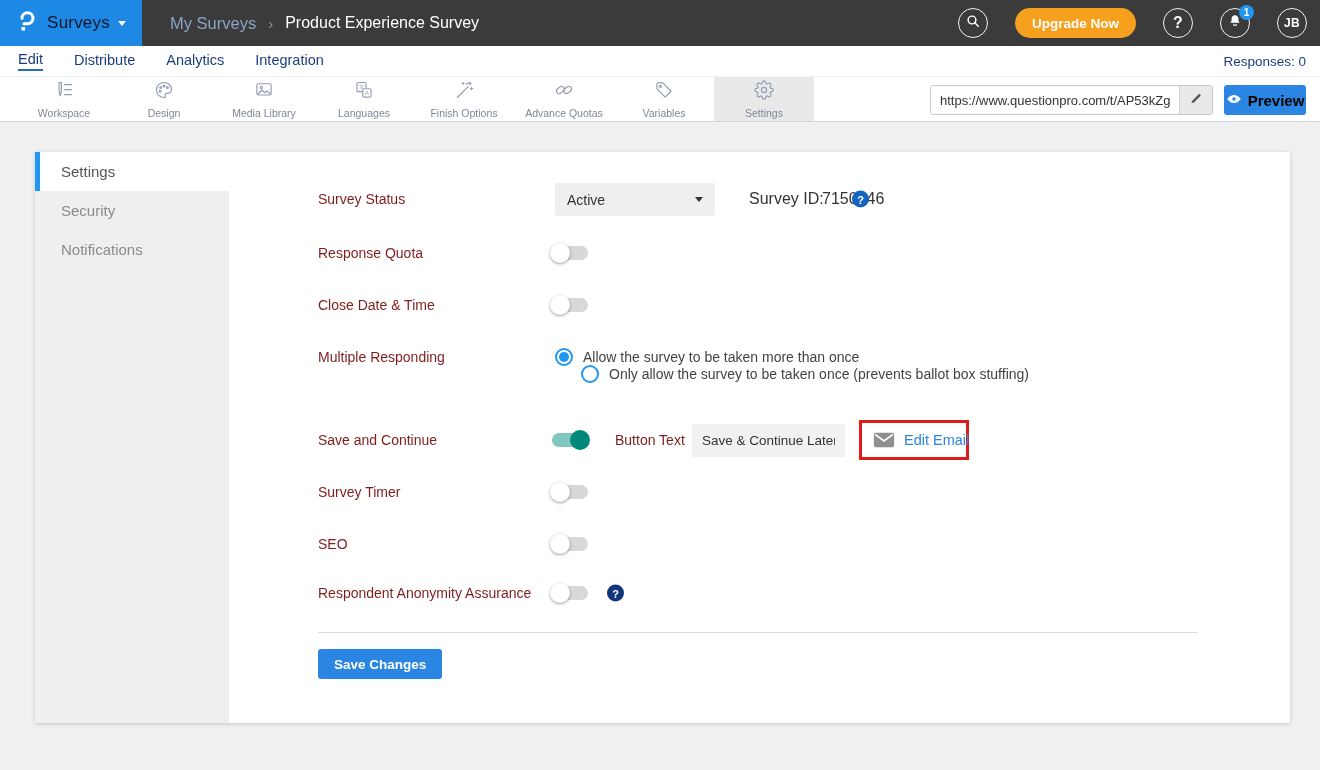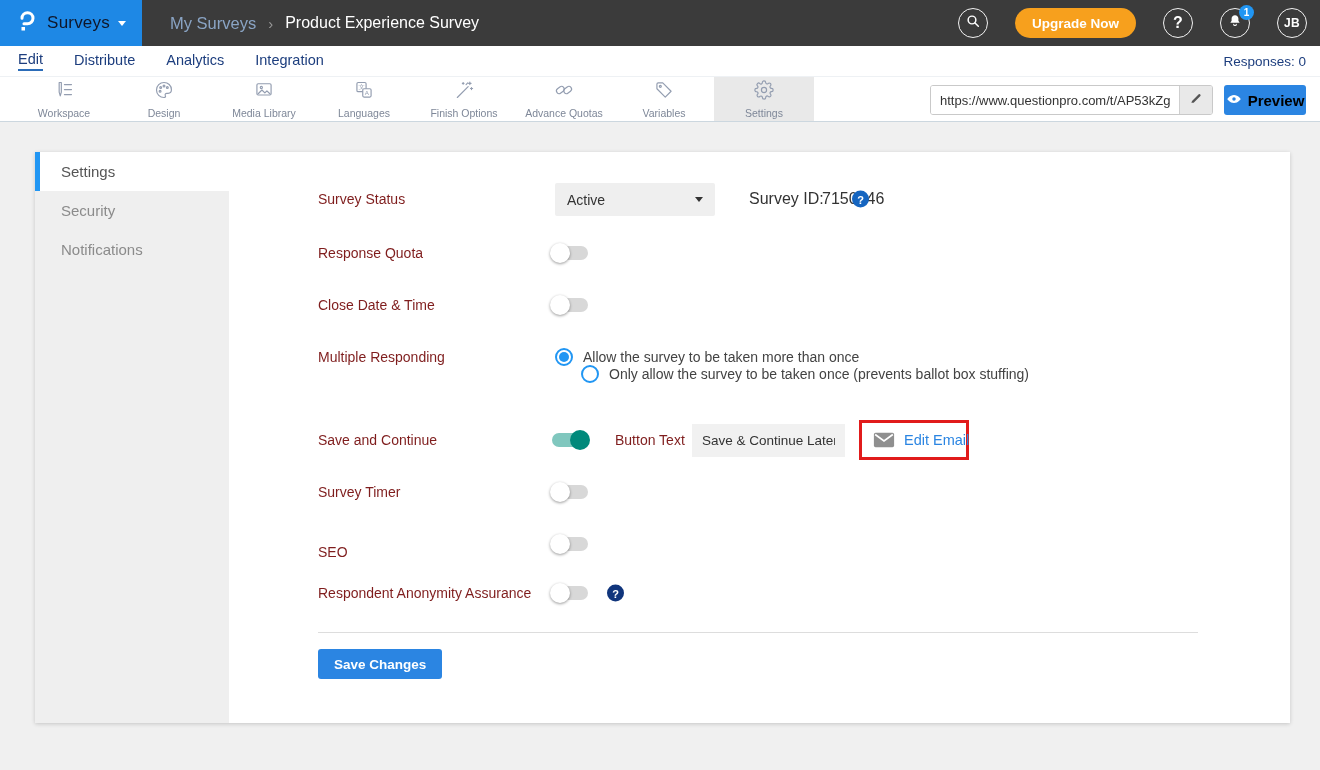--- a/index.html
+++ b/index.html
@@ -291,21 +291,21 @@
           </svg>
       </span>
       <span class="edit-email">Edit Email</span>
     </div>
 
     <span class="flabel" style="left:283px; top:340px;">Survey Timer</span>
     <div class="toggle" style="top:340px;">
         <div class="knob"></div>
       </div>
 
-    <span class="flabel" style="left:283px; top:400px;text-align:right;">SEO</span>
+    <span class="flabel" style="left:283px; top:392px;text-align:right;">SEO</span>
     <div class="toggle" style="top:392px;">
         <div class="knob"></div>
       </div>
 
     <span class="flabel" style="left:283px; top:441px;">Respondent Anonymity Assurance</span>
     <div class="toggle" style="top:441px;">
         <div class="knob"></div>
       </div>
     <span class="help-dot help-navy" style="left:572px; top:441px;">?</span>
 

